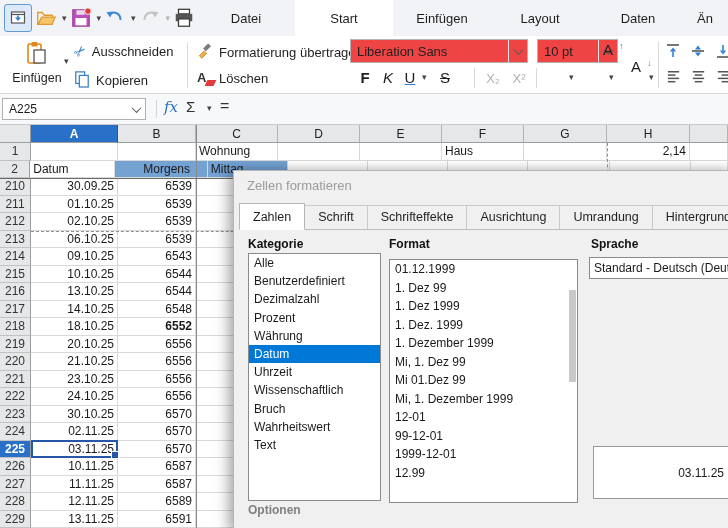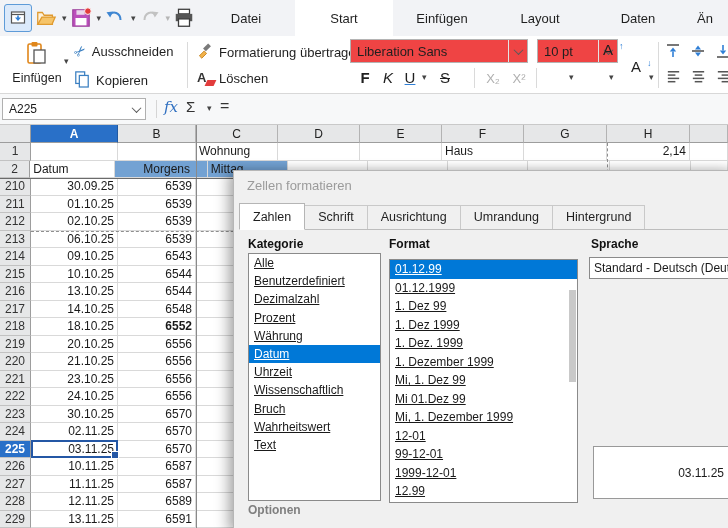--- a/index.html
+++ b/index.html
@@ -84,21 +84,21 @@
           box-shadow:-6px 2px 12px rgba(0,0,0,.28), 0 -3px 8px rgba(0,0,0,.10);}
   .dtitle{position:absolute;left:13px;top:7px;font-size:13px;color:#9b9b9b;}
   .dtabs{position:absolute;left:5px;top:32px;right:0;height:26px;border-bottom:1px solid #bdbdbd;
          display:flex;align-items:flex-end;}
   .dtab{border:1px solid #c9c9c9;border-bottom:none;background:#f0f0f0;padding:4px 13px 5px 13px;
         font-size:12.5px;color:#1f1f1f;margin-right:-1px;position:relative;}
   .dtab.active{background:#fff;padding-top:6px;z-index:2;margin-bottom:-1px;border-color:#b5b5b5;
                border-bottom:1px solid #fff;}
   .dlabel{position:absolute;font-weight:bold;font-size:12px;color:#111;}
   .listbox{position:absolute;background:#fff;border:1px solid #8a8a8a;box-sizing:border-box;overflow:hidden;}
-  .li{height:18.2px;display:flex;align-items:center;padding-left:5px;white-space:nowrap;text-decoration:underline;}
+  .li{height:18.2px;display:flex;align-items:center;padding-left:5px;white-space:nowrap;}
   .fl .li{height:18.5px;}
   .li.sel{background:#0078d7;color:#fff;}
   .thumb{position:absolute;right:1px;top:30px;width:7px;height:92px;background:#c9c9c9;}
   .dcombo{position:absolute;background:#fff;border:1px solid #8a8a8a;box-sizing:border-box;height:22px;
           display:flex;align-items:center;padding-left:4px;white-space:nowrap;overflow:hidden;}
   .preview{position:absolute;background:#fff;border:1px solid #999;box-sizing:border-box;
            display:flex;align-items:center;justify-content:flex-end;padding-right:13px;}
   .doptions{position:absolute;left:14px;top:332px;font-weight:bold;font-size:12px;color:#7f7f7f;}
 </style>
 </head>
@@ -642,20 +642,21 @@
     <div class="ovl selrect">
       <span class="handle"></span>
     </div>
   </div>
 
   <div class="dialog">
     <div class="dtitle">Zellen formatieren</div>
     <div class="dtabs">
         <div class="dtab active">Zahlen</div>
         <div class="dtab">Schrift</div>
+        <div class="dtab">Schrifteffekte</div>
         <div class="dtab">Ausrichtung</div>
         <div class="dtab">Umrandung</div>
         <div class="dtab">Hintergrund</div>
       </div>
 
     <div class="dlabel" style="left:14px;top:66px;">Kategorie</div>
     <div class="listbox" style="left:14px;top:82px;width:133px;height:248px;">
         <div class="li">Alle</div>
         <div class="li">Benutzerdefiniert</div>
         <div class="li">Dezimalzahl</div>
@@ -665,21 +666,20 @@
         <div class="li">Uhrzeit</div>
         <div class="li">Wissenschaftlich</div>
         <div class="li">Bruch</div>
         <div class="li">Wahrheitswert</div>
         <div class="li">Text</div>
       </div>
 
     <div class="dlabel" style="left:155px;top:66px;">Format</div>
     <div class="listbox fl" style="left:155px;top:88px;width:189px;height:244px;">
       <span class="thumb"></span>
-    <div class="li sel">01.12.99</div>
         <div class="li">01.12.1999</div>
         <div class="li">1. Dez 99</div>
         <div class="li">1. Dez 1999</div>
         <div class="li">1. Dez. 1999</div>
         <div class="li">1. Dezember 1999</div>
         <div class="li">Mi, 1. Dez 99</div>
         <div class="li">Mi 01.Dez 99</div>
         <div class="li">Mi, 1. Dezember 1999</div>
         <div class="li">12-01</div>
         <div class="li">99-12-01</div>

